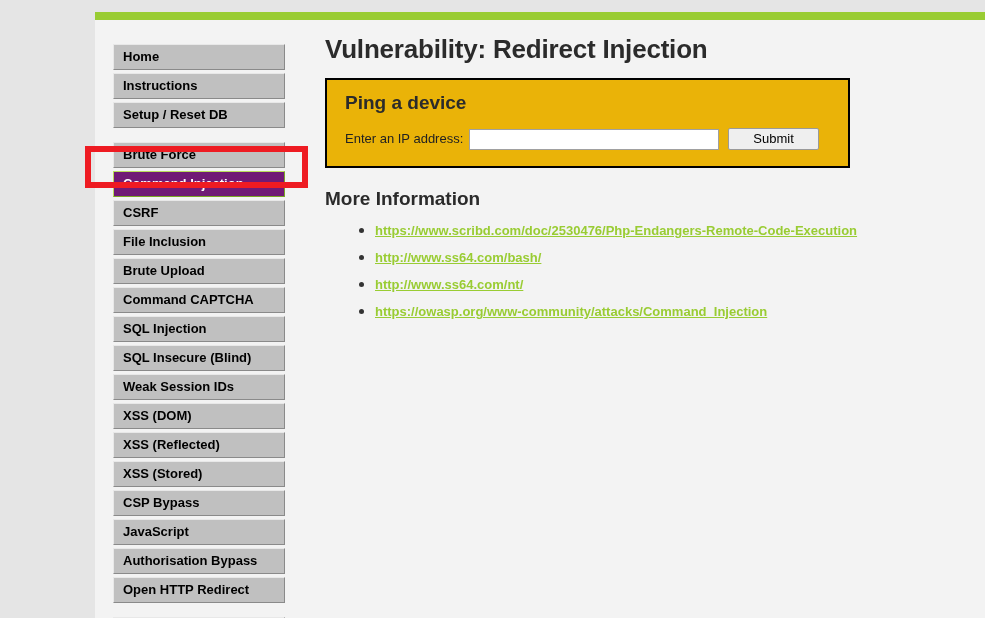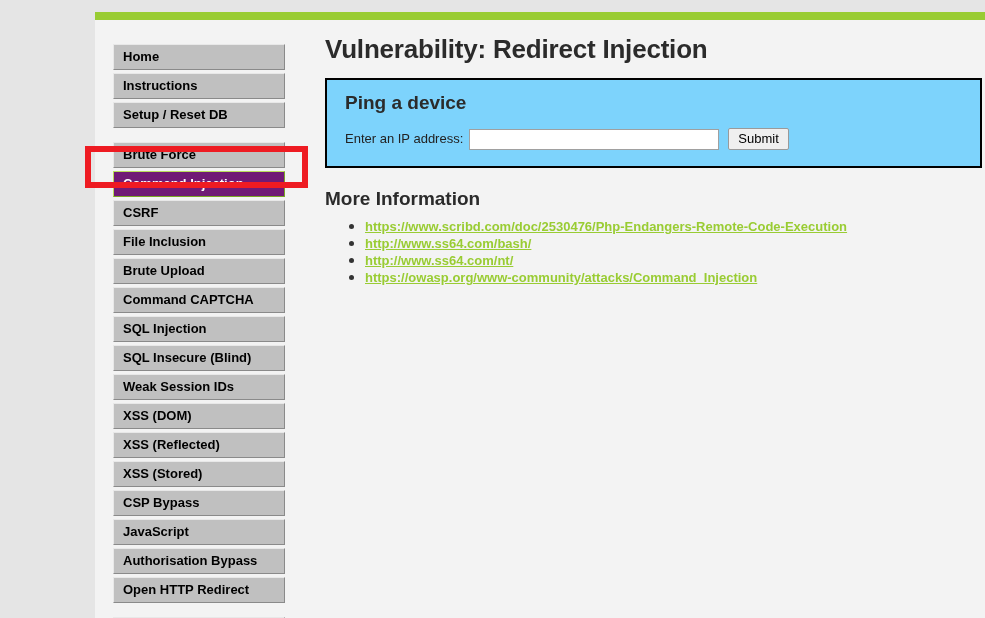--- a/index.html
+++ b/index.html
@@ -80,24 +80,24 @@
   #page-title {
     font-size: 26px;
     font-weight: bold;
     color: #2b2b2b;
     margin: 0 0 14px 0;
     line-height: 30px;
     letter-spacing: -0.2px;
   }
   #vuln-box {
     border: 2px solid #000;
-    background: #7dd3fc;
+    background: #eab308;
     padding: 12px 18px 16px 18px;
     box-sizing: border-box;
-    width: 657px;
+    width: 525px;
   }
   #vuln-box-title {
     font-size: 19px;
     font-weight: bold;
     color: #2b2b2b;
     margin: 0 0 14px 0;
     line-height: 22px;
   }
   #ping-form {
     display: flex;
@@ -122,39 +122,39 @@
     outline: none;
   }
   #submit-button {
     margin-left: 9px;
     font-size: 13px;
     font-family: "Liberation Sans", sans-serif;
     color: #000;
     background: #efefef;
     border: 1px solid #9a9a9a;
     border-radius: 2px;
-    padding: 2px 9px;
+    padding: 2px 24px;
     line-height: 16px;
     cursor: pointer;
   }
   #more-info-title {
     font-size: 19px;
     font-weight: bold;
     color: #2b2b2b;
     margin: 18px 0 6px 0;
     line-height: 26px;
   }
   #links-list {
     margin: 0;
     padding-left: 40px;
     list-style-type: disc;
   }
   #links-list li {
     color: #333;
-    margin: 0;
+    margin: 10px;
     line-height: 16px;
   }
   #links-list li a {
     color: #9c3;
     font-size: 13px;
     font-weight: bold;
     text-decoration: underline;
     line-height: 16px;
   }
   

